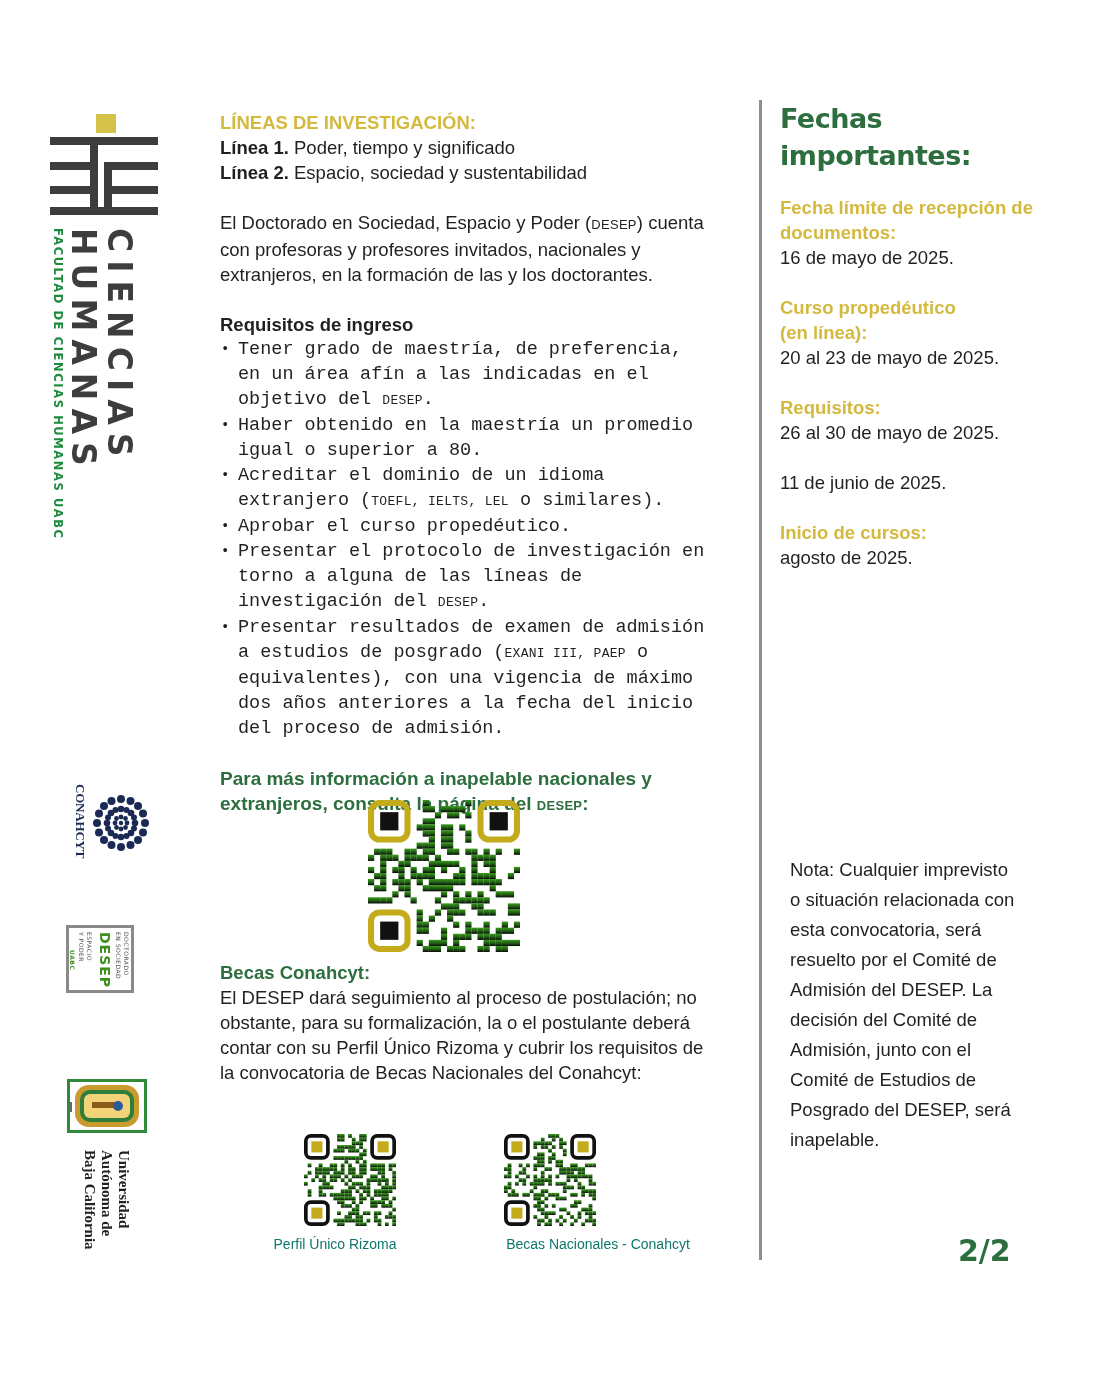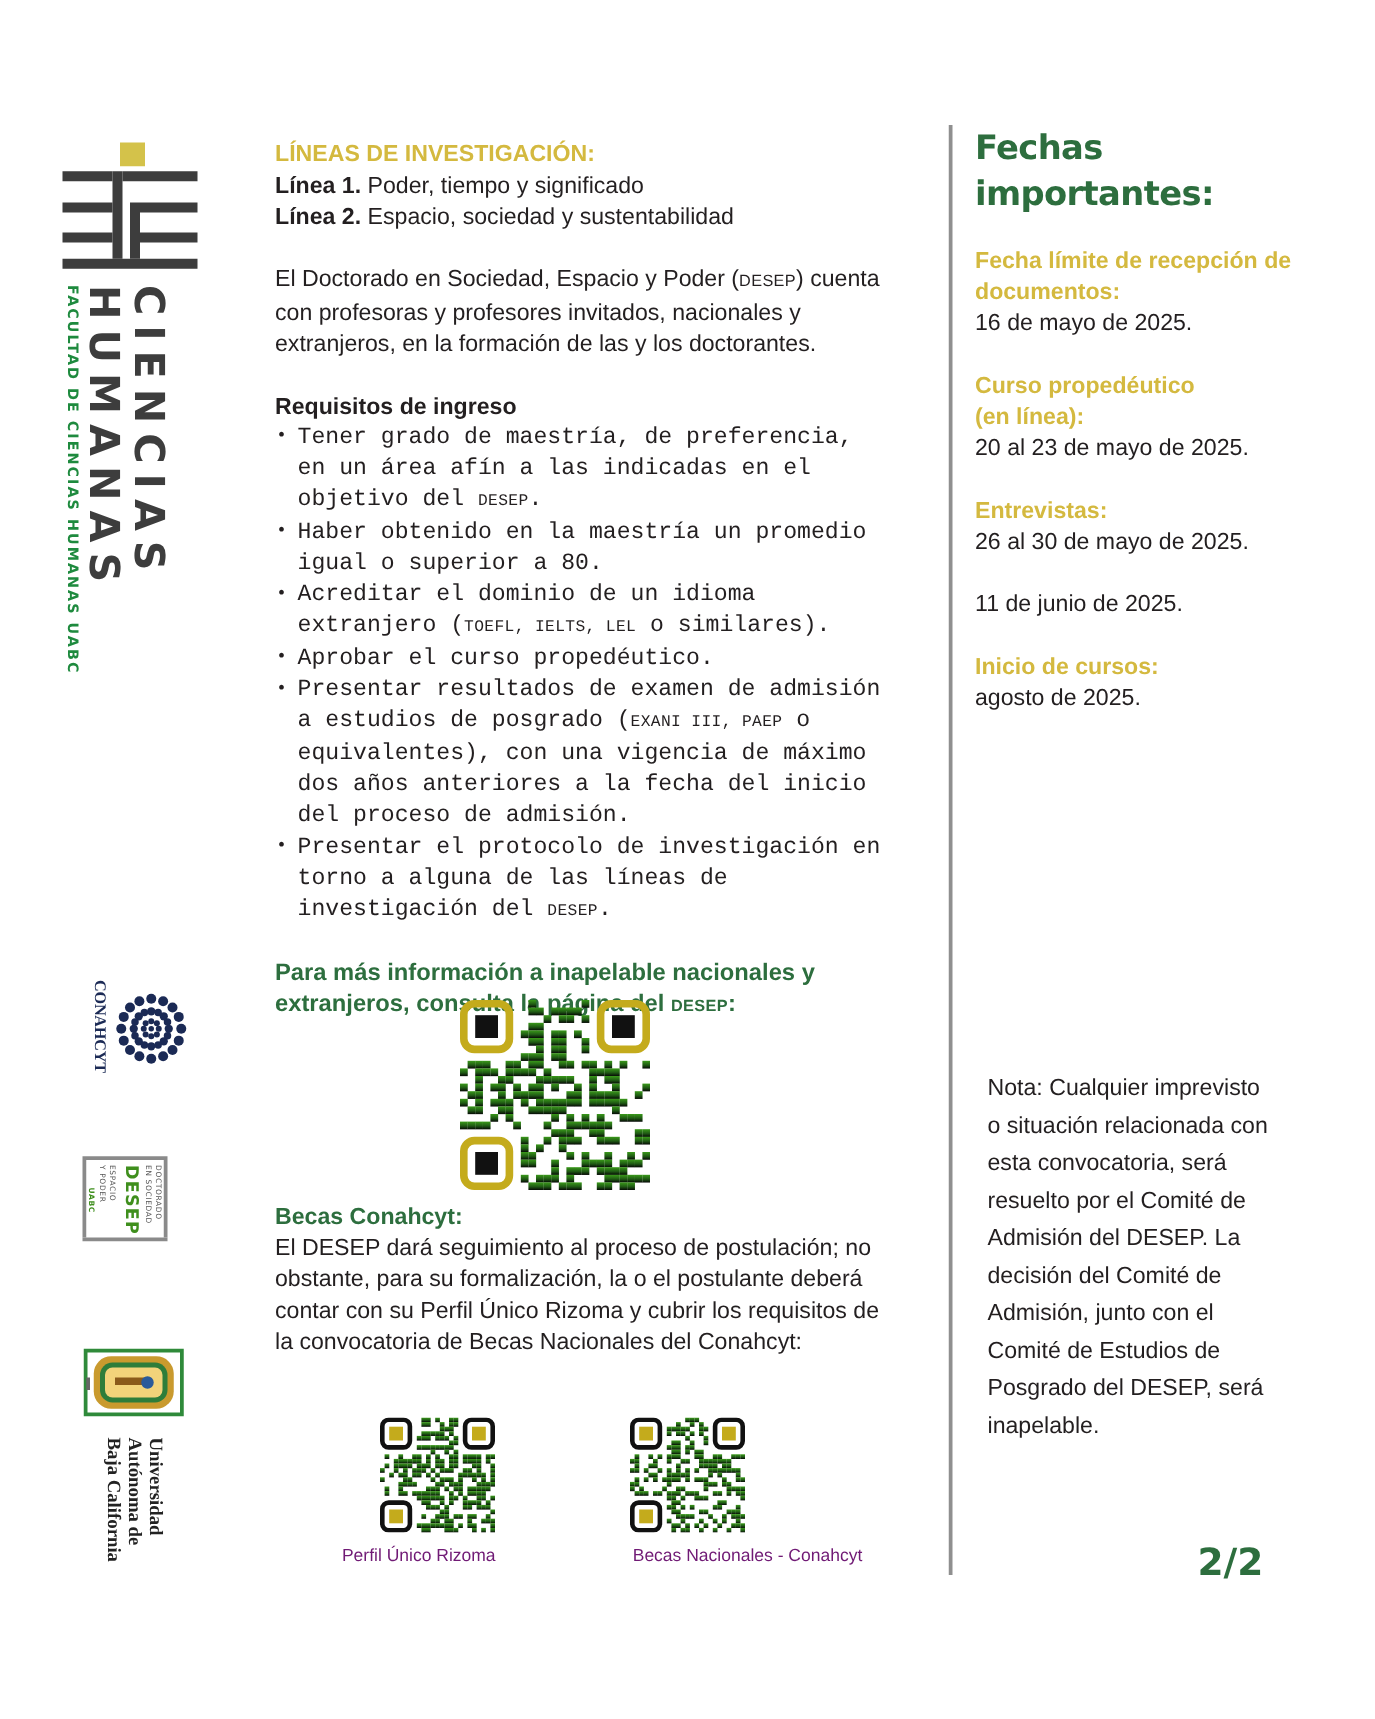--- a/index.html
+++ b/index.html
@@ -40,21 +40,21 @@
   ul.req { list-style: none; margin: 0; padding: 0; font-family: Liberation Mono, monospace; }
   ul.req li { position: relative; padding-left: 18px; }
   ul.req li::before { content: "•"; position: absolute; left: 1px; top: 0; font-size: 14px; }
   .more-info { margin-top: 25px; font-weight: bold; color: #2d6e3e; font-size: 19px; }
 
   .qr-main { left: 368px; top: 800px; width: 152px; height: 152px; }
   .becas { left: 220px; top: 960px; width: 490px; font-size: 18.5px; line-height: 25px; }
   .becas-title { font-weight: bold; color: #2d6e3e; }
 
   .qr-small { width: 92px; height: 92px; }
-  .qr-caption { font-size: 14px; color: #701a75; text-align: center; white-space: nowrap; }
+  .qr-caption { font-size: 14px; color: #0f766e; text-align: center; white-space: nowrap; }
 
   
   .divider { left: 759px; top: 100px; width: 3px; height: 1160px; background: #8f8f8f; }
   .fechas-title { left: 780px; top: 100px; font-family: "DejaVu Sans", sans-serif; font-weight: bold; font-size: 27px; line-height: 37px; color: #2d6e3e; letter-spacing: -0.5px; }
   .dates { left: 780px; top: 195px; width: 260px; font-size: 18.5px; line-height: 25px; }
   .date-block { margin-bottom: 25px; }
   .date-label { color: #d4b93f; font-weight: 600; }
   .date-value { color: #231f20; }
   .note { left: 790px; top: 855px; width: 230px; font-size: 18.5px; line-height: 30px; color: #231f20; }
   .page-num { left: 958px; top: 1233px; font-family: "DejaVu Sans", sans-serif; font-weight: bold; font-size: 30px; color: #2d6e3e; }
@@ -172,22 +172,22 @@
   </div>
 
   <div class="para"><span>El Doctorado en Sociedad, Espacio y Poder (</span><span class="sc">desep</span><span>) cuenta con profesoras y profesores invitados, nacionales y extranjeros, en la formación de las y los doctorantes.</span></div>
 
   <div class="req-title">Requisitos de ingreso</div>
   <ul class="req">
     <li><span>Tener grado de maestría, de preferencia, en un área afín a las indicadas en el objetivo del </span><span class="sc">desep</span><span>.</span></li>
     <li><span>Haber obtenido en la maestría un promedio igual o superior a 80.</span></li>
     <li><span>Acreditar el dominio de un idioma extranjero (</span><span class="sc">toefl, ielts, lel</span><span> o similares).</span></li>
     <li><span>Aprobar el curso propedéutico.</span></li>
+    <li><span>Presentar el protocolo de investigación en torno a alguna de las líneas de investigación del </span><span class="sc">desep</span><span>.</span></li>
     <li><span>Presentar resultados de examen de admisión a estudios de posgrado (</span><span class="sc">exani iii, paep</span><span> o equivalentes), con una vigencia de máximo dos años anteriores a la fecha del inicio del proceso de admisión.</span></li>
-    <li><span>Presentar el protocolo de investigación en torno a alguna de las líneas de investigación del </span><span class="sc">desep</span><span>.</span></li>
   </ul>
 
   <div class="more-info"><span>Para más información a inapelable nacionales y extranjeros, consulta la página del </span><span class="sc">desep</span><span>:</span></div>
 </div>
 
 <svg class="abs qr-main qr" viewBox="0 0 25 25">
     <defs>
       <linearGradient id="qrg0" x1="0" y1="0" x2="0" y2="1">
         <stop offset="0" stop-color="#3a9a1a"></stop>
         <stop offset="0.55" stop-color="#1f5a14"></stop>
@@ -902,21 +902,21 @@
 <div class="abs dates">
   <div class="date-block">
     <div class="date-label">Fecha límite de recepción de documentos:</div>
     <div class="date-value">16 de mayo de 2025.</div>
   </div>
   <div class="date-block">
     <div class="date-label" style="width:190px;">Curso propedéutico (en línea):</div>
     <div class="date-value">20 al 23 de mayo de 2025.</div>
   </div>
   <div class="date-block">
-    <div class="date-label">Entrevistas:</div>
+    <div class="date-label">Requisitos:</div>
     <div class="date-value">26 al 30 de mayo de 2025.</div>
   </div>
   <div class="date-block">
     <div class="date-value">11 de junio de 2025.</div>
   </div>
   <div class="date-block">
     <div class="date-label">Inicio de cursos:</div>
     <div class="date-value">agosto de 2025.</div>
   </div>
 </div>

